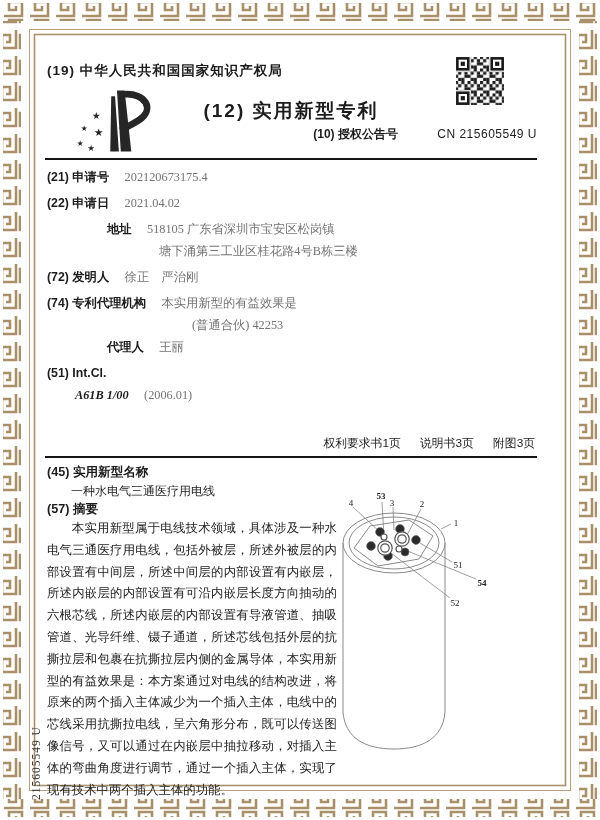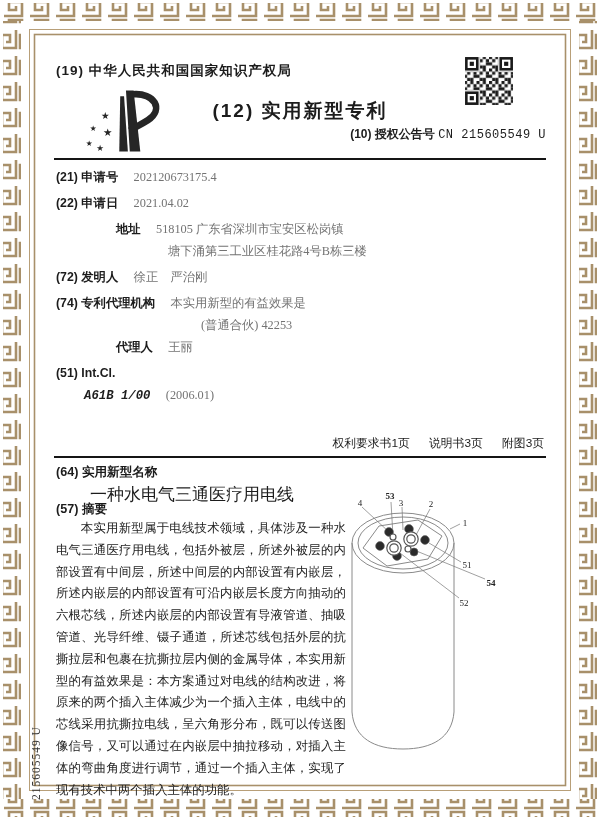--- a/index.html
+++ b/index.html
@@ -2,54 +2,54 @@
 <html><head>
 <meta charset="utf-8">
 <style>
   html,body{margin:0;padding:0;}
   body{
     width:600px;height:820px;position:relative;background:#ffffff;overflow:hidden;
     font-family:"Liberation Sans","DejaVu Sans",sans-serif;color:#1c1c1c;
     -webkit-font-smoothing:antialiased;
   }
   .frame-svg{position:absolute;left:0;top:0;width:600px;height:820px;}
-  .content{position:absolute;left:54px;top:54px;width:492px;height:712px;}
+  .content{position:absolute;left:45px;top:54px;width:492px;height:712px;}
 
   
   .office-line{position:absolute;left:2px;top:8px;font-size:13.5px;font-weight:bold;letter-spacing:1px;}
   .logo-box{position:absolute;left:28px;top:34px;width:86px;height:68px;}
   .doc-type{position:absolute;left:0;top:44px;width:100%;text-align:center;font-size:19px;font-weight:bold;letter-spacing:2px;}
   .qr-box{position:absolute;right:32px;top:2px;width:50px;height:50px;}
   .pub-line{position:absolute;right:0;font-size:12px;white-space:nowrap;}
   .pub-no{top:72px;}
   .pub-date{top:90px;}
   .pub-line .lbl{font-weight:bold;}
-  .pub-line .val{font-family:Liberation Mono, monospace;letter-spacing:.5px;}
+  .pub-line .val{font-family:Liberation Sans, sans-serif;letter-spacing:.5px;margin-left:36px;}
   .rule{position:absolute;left:0;width:492px;height:2px;background:#151515;}
   .rule1{top:104px;}
   .rule2{top:402px;}
 
   
   .biblio{position:absolute;left:2px;top:116px;width:340px;font-size:12.3px;line-height:15px;}
   .biblio .row{margin-bottom:11px;}
   .biblio .lbl{font-weight:bold;}
   .biblio .val{font-family:"Liberation Serif","DejaVu Serif",serif;color:#737373;margin-left:12px;}
   .ind1{padding-left:60px;}
   .ind2{padding-left:100px;}
   .ind3{padding-left:133px;}
   .ind4{padding-left:28px;}
   .tight{margin-bottom:7px !important;}
-  .intcl-class{font-style:italic;font-weight:bold;font-family:Liberation Mono, monospace;text-align:center;}
+  .intcl-class{font-style:italic;font-weight:bold;font-family:Liberation Serif, serif;text-align:center;}
 
   .pages-line{position:absolute;right:2px;top:382px;font-size:11.8px;}
   .pages-line span{margin-left:16px;}
 
   
   .sec54{position:absolute;left:2px;top:410px;font-size:12.6px;font-weight:bold;}
-  .invention-title{position:absolute;left:2px;top:429px;font-size:17px;padding-left:2em;}
+  .invention-title{position:absolute;left:2px;top:429px;font-size:12px;padding-left:2em;}
   .sec57{position:absolute;left:2px;top:447px;font-size:12.6px;font-weight:bold;}
   .abstract{
     position:absolute;left:2px;top:464px;width:290px;
     font-size:12.4px;line-height:21.8px;text-align:justify;color:#222;
     text-indent:2em;font-family:"Liberation Sans","DejaVu Sans",sans-serif;
   }
 
   
   .figure-box{position:absolute;left:292px;top:432px;width:216px;height:298px;}
 
@@ -185,21 +185,21 @@
   </div>
 
   <div class="pages-line">
     <span>权利要求书1页</span>
     <span>说明书3页</span>
     <span>附图3页</span>
   </div>
 
   <div class="rule rule2"></div>
 
-  <div class="sec54">(64) 实用新型名称</div>
+  <div class="sec54">(45) 实用新型名称</div>
   <div class="invention-title">一种水电气三通医疗用电线</div>
   <div class="sec57">(57) 摘要</div>
   <div class="abstract">本实用新型属于电线技术领域，具体涉及一种水电气三通医疗用电线，包括外被层，所述外被层的内部设置有中间层，所述中间层的内部设置有内嵌层，所述内嵌层的内部设置有可沿内嵌层长度方向抽动的六根芯线，所述内嵌层的内部设置有导液管道、抽吸管道、光导纤维、镊子通道，所述芯线包括外层的抗撕拉层和包裹在抗撕拉层内侧的金属导体，本实用新型的有益效果是：本方案通过对电线的结构改进，将原来的两个插入主体减少为一个插入主体，电线中的芯线采用抗撕拉电线，呈六角形分布，既可以传送图像信号，又可以通过在内嵌层中抽拉移动，对插入主体的弯曲角度进行调节，通过一个插入主体，实现了现有技术中两个插入主体的功能。</div>
 
   <div class="figure-box">
     <svg viewBox="0 0 216 298" width="216" height="298" xmlns="http://www.w3.org/2000/svg">
       <g stroke="#8a8a8a" fill="none" stroke-width="1">
         <ellipse cx="57" cy="57" rx="51" ry="30"></ellipse>
         <ellipse cx="57" cy="57" rx="45" ry="26"></ellipse>
         <path d="M6,57 L6,226 C8,252 28,263 57,263 C86,263 106,252 108,226 L108,57"></path>

